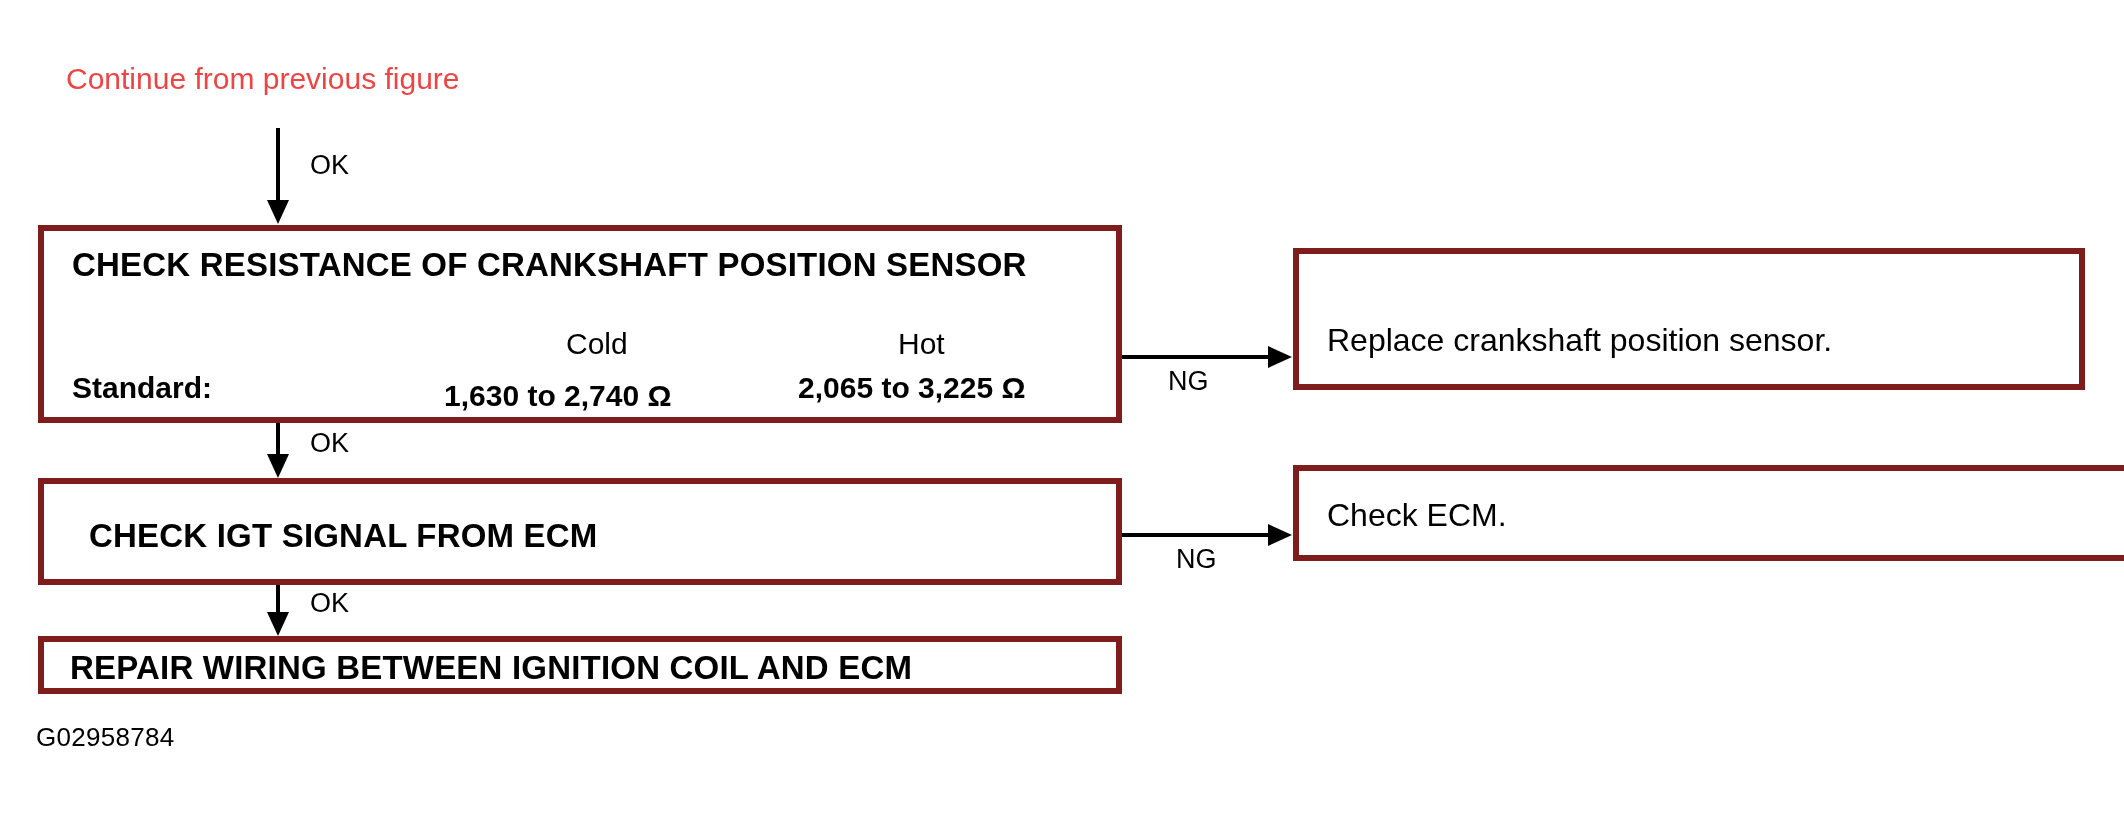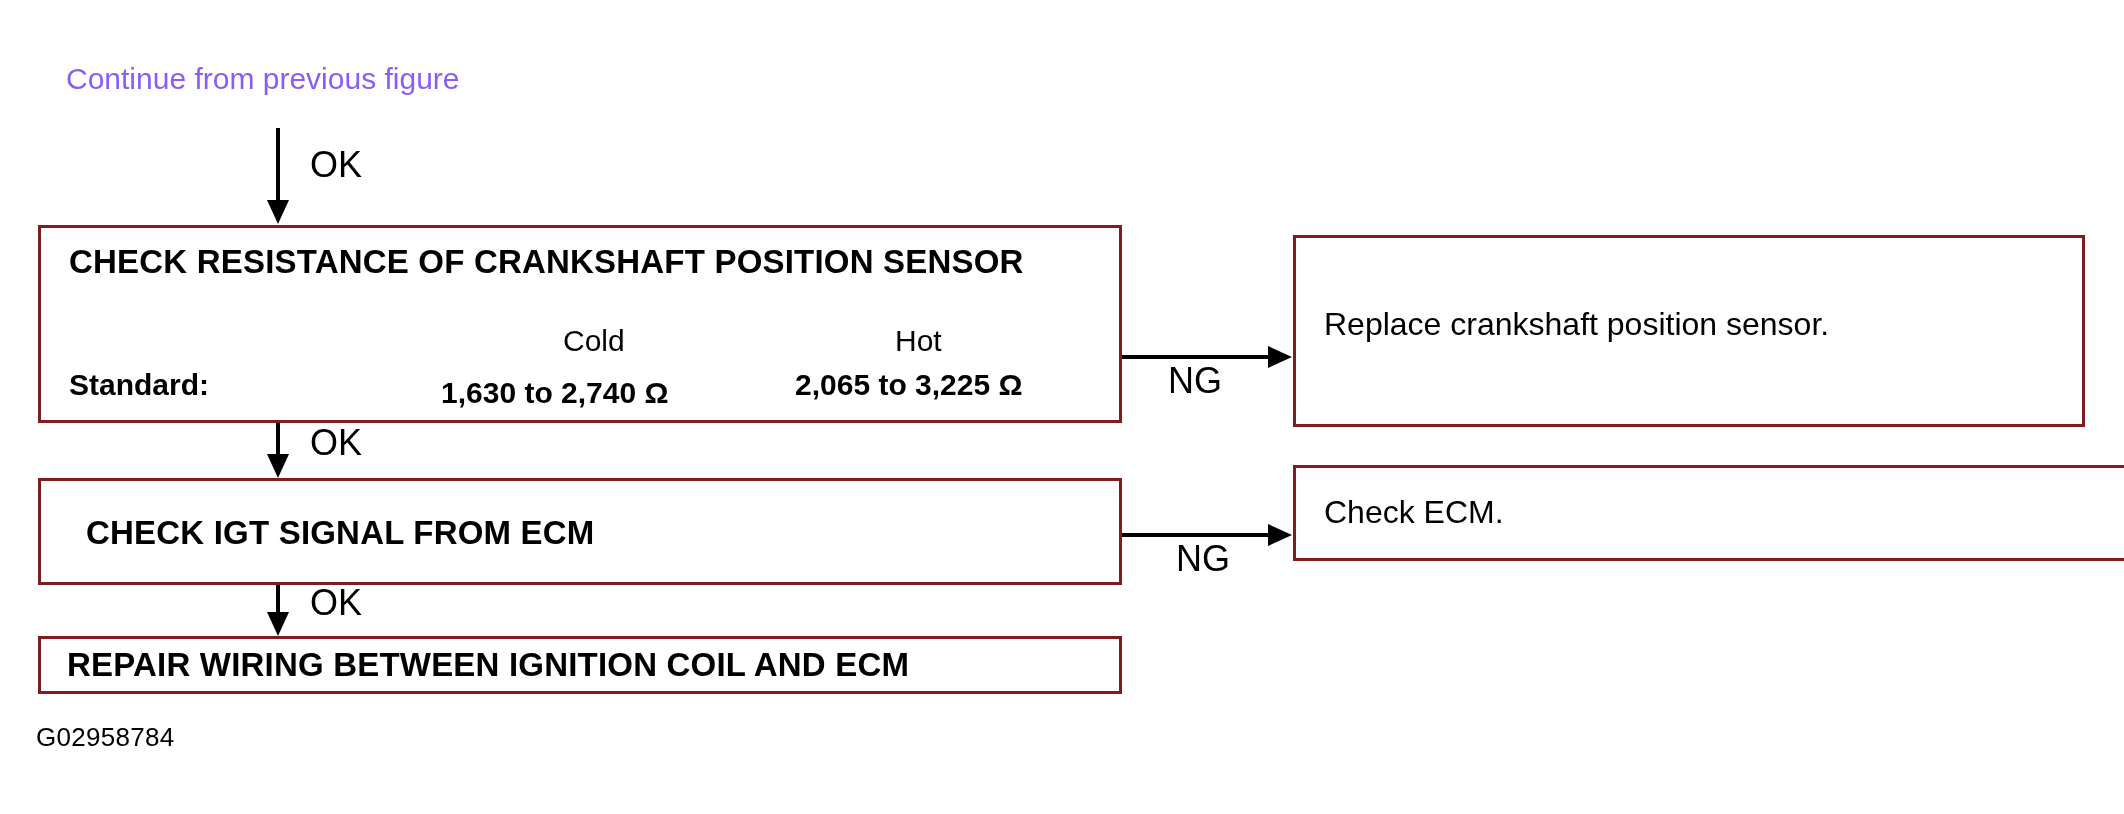--- a/index.html
+++ b/index.html
@@ -16,40 +16,40 @@
     color: #000000;
     overflow: hidden;
   }
 
   
   .caption {
     position: absolute;
     font-size: 30px;
     line-height: 34px;
     white-space: nowrap;
-    color: #8b5cf6;
+    color: #ef4444;
   }
   .branch-label {
     position: absolute;
-    font-size: 36px;
+    font-size: 27px;
     line-height: 34px;
     white-space: nowrap;
   }
   .gcode {
     position: absolute;
     font-size: 26px;
     letter-spacing: 0.3px;
     white-space: nowrap;
   }
 
   
   .box {
     position: absolute;
     box-sizing: border-box;
-    border: 3px solid #7f1d1d;
+    border: 6px solid #7f1d1d;
     background: #ffffff;
   }
   .box-inner {
     position: absolute;
     left: 14px;
     right: 10px;
     top: 0;
     bottom: 0;
   }
 
@@ -127,21 +127,21 @@
       <div class="spec" style="left:14px; top:140px;">Standard:</div>
       <div class="spec" style="left:386px; top:148px;">1,630 to 2,740 Ω</div>
       <div class="spec" style="left:740px; top:140px;">2,065 to 3,225 Ω</div>
     </div>
   </div>
 
   <div class="hline" style="left:1122px; top:355px; width:148px;"></div>
   <div class="arrow-right" style="left:1268px; top:346px;"></div>
   <div class="branch-label" style="left:1168px; top:364px;">NG</div>
 
-  <div class="box" style="left:1293px; top:235px; width:792px; height:192px;">
+  <div class="box" style="left:1293px; top:248px; width:792px; height:142px;">
     <div class="action-text" style="left:28px; top:68px;">Replace crankshaft position sensor.</div>
   </div>
 
   <div class="vline" style="left:276px; top:423px; height:36px;"></div>
   <div class="arrow-down" style="left:267px; top:454px;"></div>
   <div class="branch-label" style="left:310px; top:426px;">OK</div>
 
   <div class="box" style="left:38px; top:478px; width:1084px; height:107px;">
     <div class="box-inner">
       <div class="step-title" style="left:31px; top:32px;">CHECK IGT SIGNAL FROM ECM</div>

